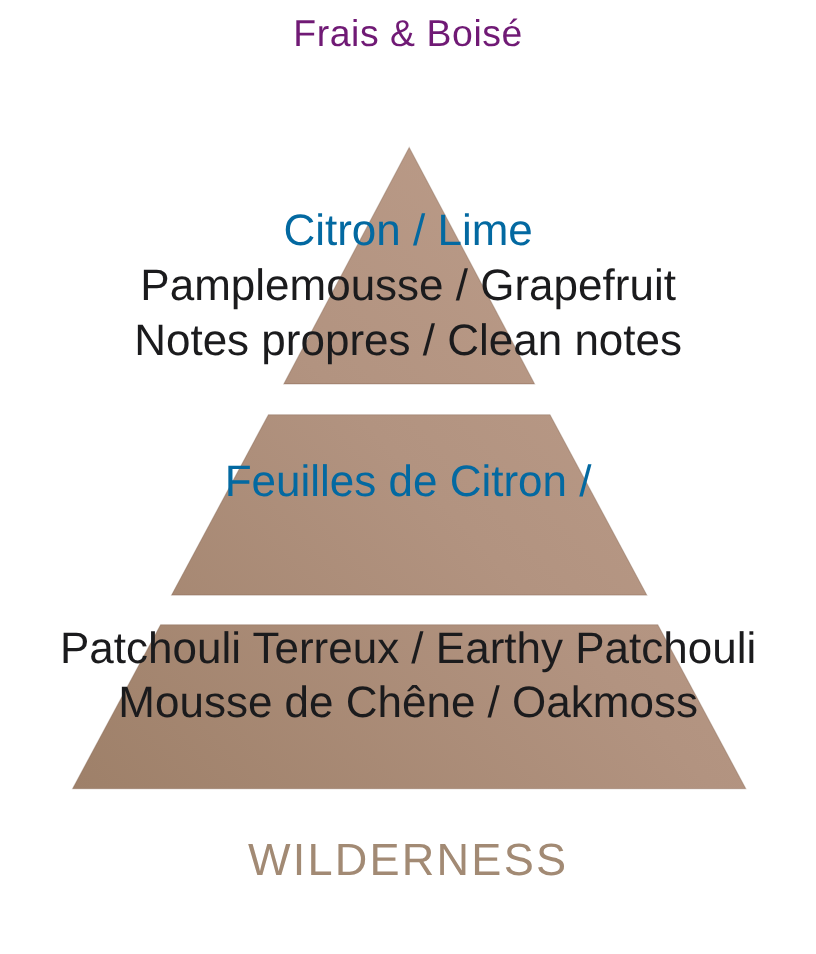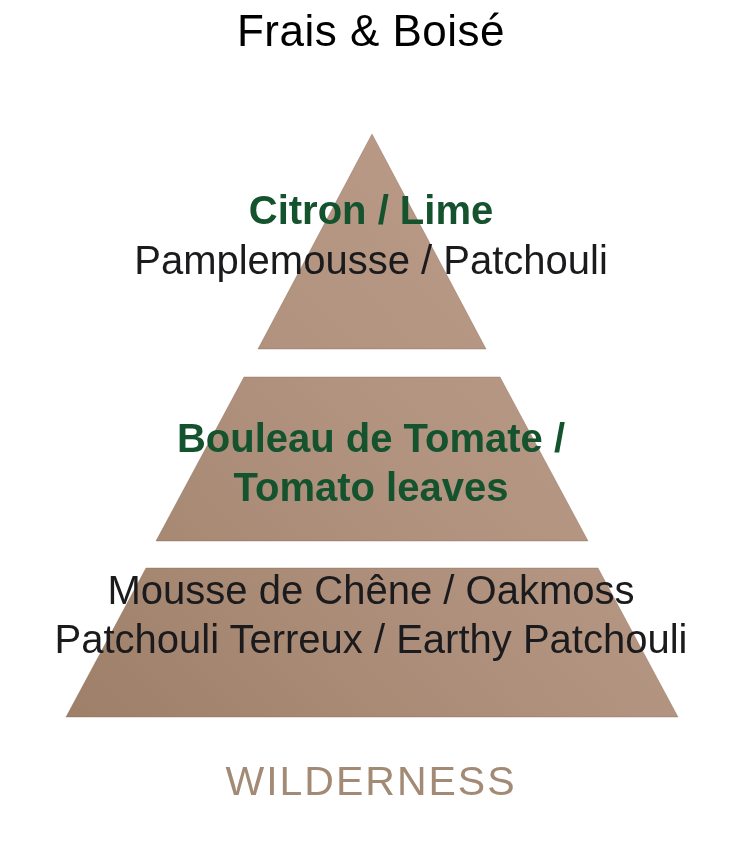--- a/index.html
+++ b/index.html
@@ -22,44 +22,44 @@
     text-align: center;
     white-space: nowrap;
   }
   .pyramid-svg {
     position: absolute;
     top: 0;
     left: 0;
   }
   .fragrance-family {
     top: 2px;
-    font-size: 44px;
+    font-size: 34px;
     line-height: 58px;
     letter-spacing: 0.5px;
-    color: #000000;
+    color: #701a75;
   }
   .tier-text {
     font-size: 40px;
     color: #1b1b1d;
   }
   .tier-top {
     top: 185px;
     line-height: 50px;
   }
   .tier-heart {
     top: 414px;
     line-height: 49px;
   }
   .tier-base {
     top: 566px;
     line-height: 49px;
   }
   .bold {
-    font-weight: 700;
-    color: #14532d;
+    font-weight: 400;
+    color: #0369a1;
   }
   .product-name {
     top: 750px;
     font-size: 41px;
     line-height: 62px;
     letter-spacing: 2px;
     color: #a28a74;
   }
 </style>
 </head>
@@ -77,28 +77,28 @@
   <polygon points="244,377 500,377 588,541 156,541" fill="url(#taupeGrad)" stroke="rgba(125,95,75,0.35)" stroke-width="1"></polygon>
   <polygon points="146,568 598,568 678,717 66,717" fill="url(#taupeGrad)" stroke="rgba(125,95,75,0.35)" stroke-width="1"></polygon>
 </svg>
 
 <div class="layer fragrance-family">
   <div>Frais &amp; Boisé</div>
 </div>
 
 <div class="layer tier-text tier-top">
   <div class="bold">Citron / Lime</div>
-  <div>Pamplemousse / Patchouli</div>
+  <div>Pamplemousse / Grapefruit</div>
+  <div>Notes propres / Clean notes</div>
 </div>
 
 <div class="layer tier-text tier-heart">
-  <div class="bold">Bouleau de Tomate /</div>
-  <div class="bold">Tomato leaves</div>
+  <div class="bold">Feuilles de Citron /</div>
 </div>
 
 <div class="layer tier-text tier-base">
+  <div>Patchouli Terreux / Earthy Patchouli</div>
   <div>Mousse de Chêne / Oakmoss</div>
-  <div>Patchouli Terreux / Earthy Patchouli</div>
 </div>
 
 <div class="layer product-name">
   <div>WILDERNESS</div>
 </div>
 
 </body></html>

